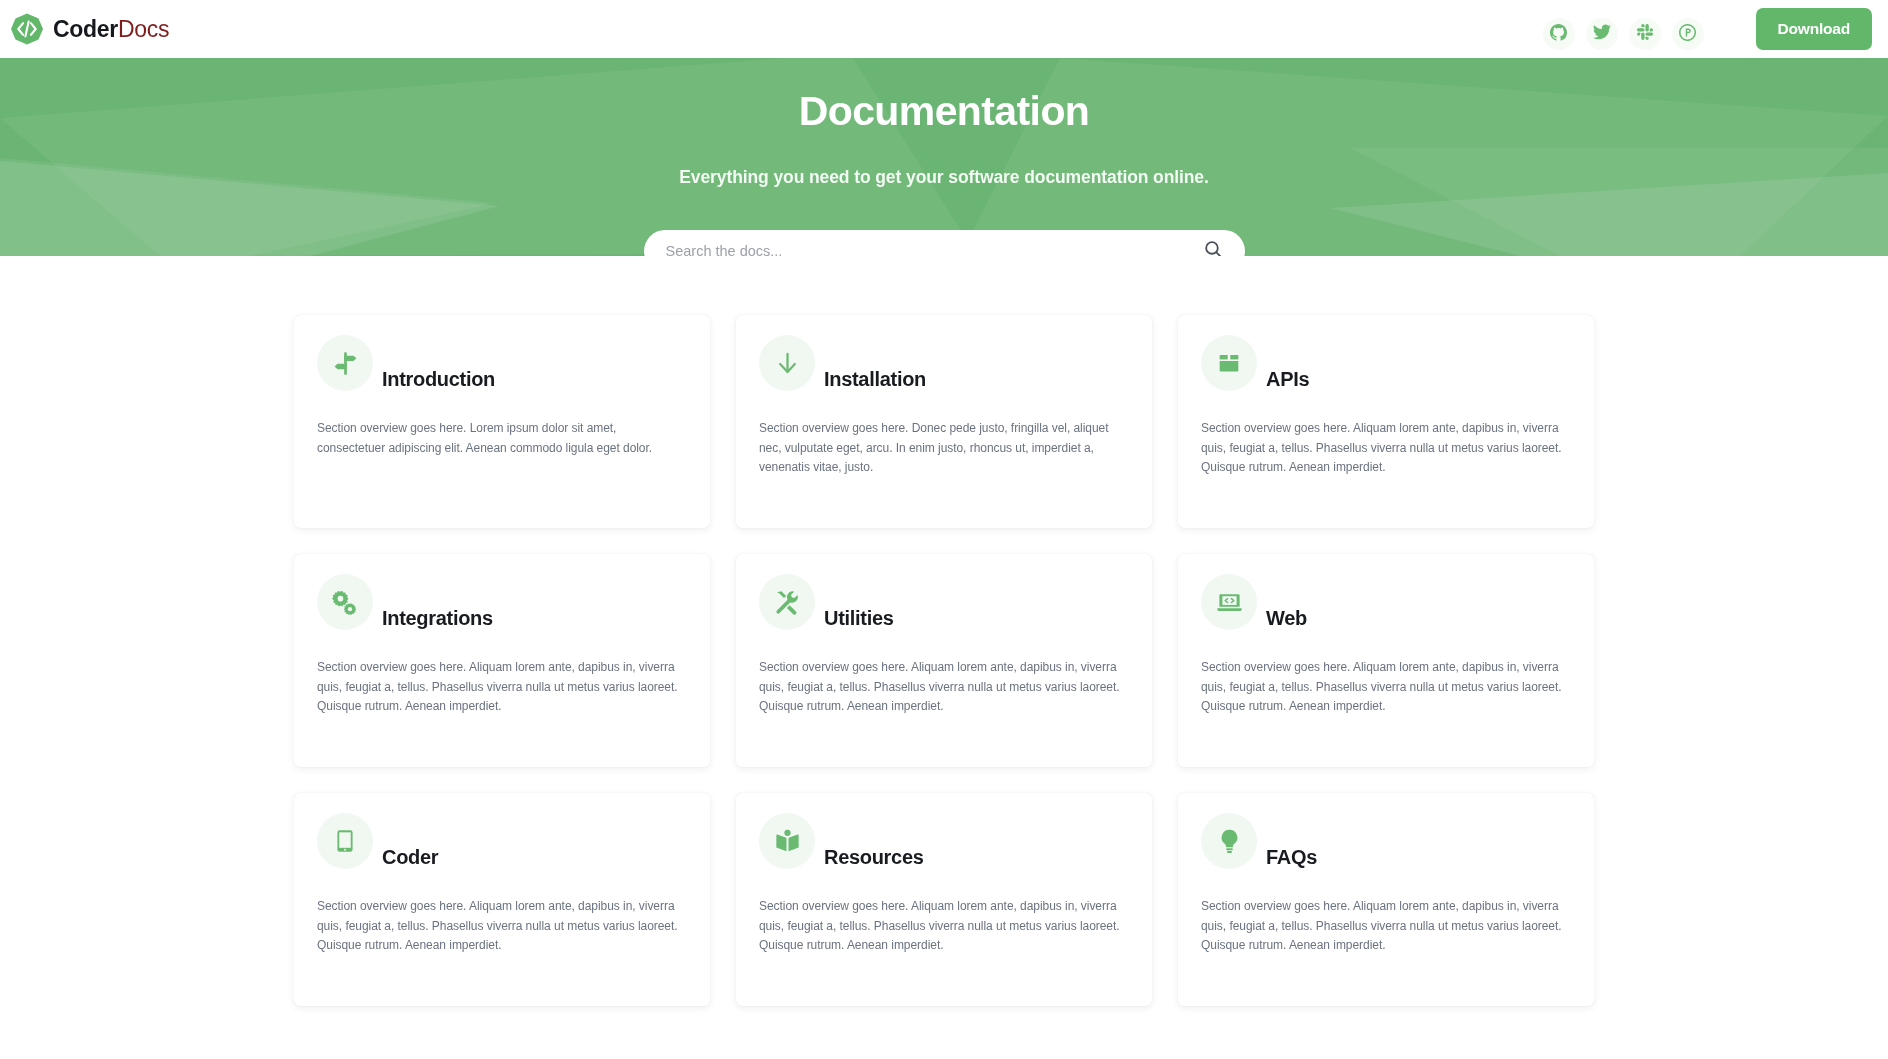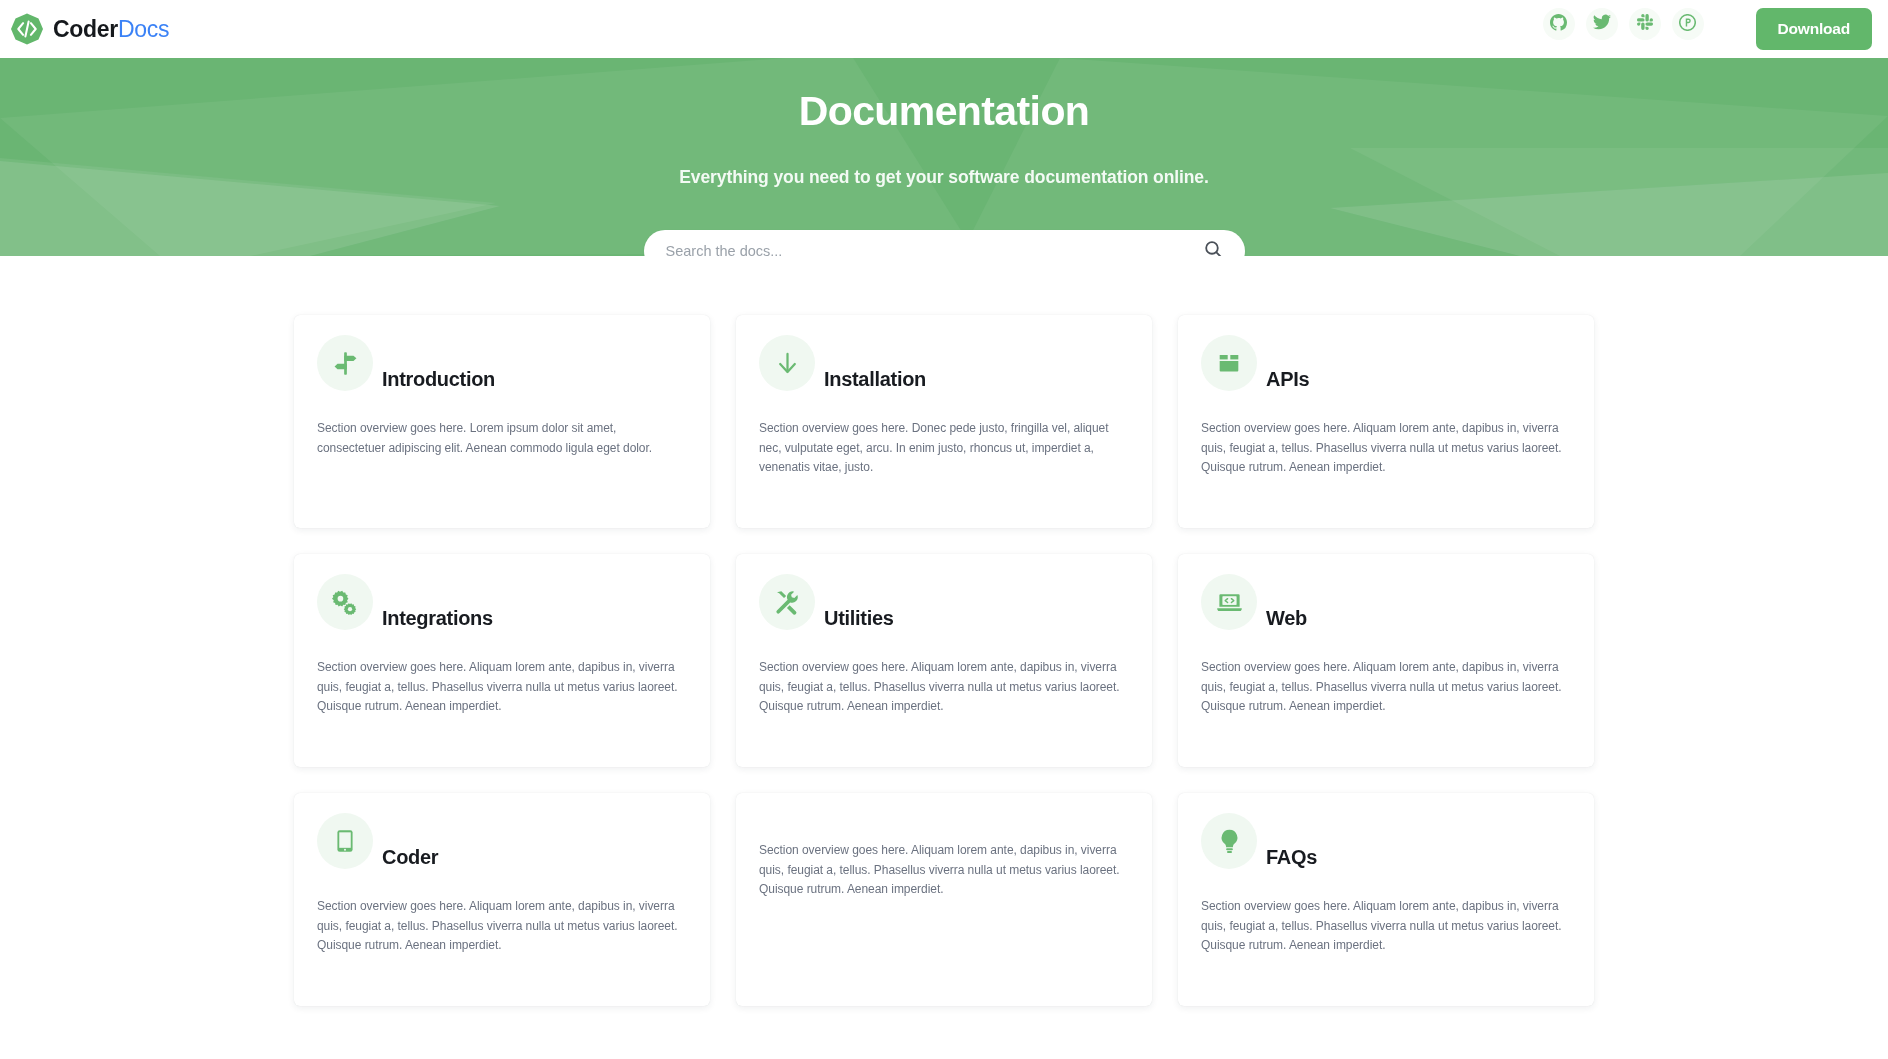--- a/index.html
+++ b/index.html
@@ -37,25 +37,25 @@
     align-items: center;
     justify-content: center;
   }
   .brand-text {
     font-size: 23px;
     letter-spacing: -0.3px;
     color: #16191d;
     white-space: nowrap;
   }
   .brand-text .b-strong { font-weight: 700; }
-  .brand-text .b-light { font-weight: 400; color: #3b82f6; }
+  .brand-text .b-light { font-weight: 400; color: #7f1d1d; }
 
   .nav-right {
     display: flex;
-    align-items: flex-start;
+    align-items: flex-end;
     gap: 16px;
   }
   .social-list {
     display: flex;
     align-items: center;
     gap: 11px;
     margin-right: 36px;
   }
   .social-link {
     width: 32px;
@@ -384,20 +384,30 @@
             <rect x="6.7" y="4" width="10.6" height="14.3" fill="#f0f8f1"></rect>
             <circle cx="12" cy="20" r="0.95" fill="#f0f8f1"></circle>
           </svg>
         </span>
         <h2 class="card-title">Coder</h2>
       </div>
       <p class="card-body">Section overview goes here. Aliquam lorem ante, dapibus in, viverra quis, feugiat a, tellus. Phasellus viverra nulla ut metus varius laoreet. Quisque rutrum. Aenean imperdiet.</p>
     </article>
 
     <article class="card">
+      <div class="card-head">
+        <span class="card-icon-circle">
+          <svg width="27" height="27" viewBox="0 0 24 24" fill="#6aba72">
+            <circle cx="12" cy="4.3" r="2.8"></circle>
+            <path d="M11.1 9.1v11.5L2.1 17.3V6.4a.6.6 0 0 1 .82-.56l7.4 2.7a.9.9 0 0 1 .78.56z"></path>
+            <path d="M12.9 9.1v11.5l9-3.3V6.4a.6.6 0 0 0-.82-.56l-7.4 2.7a.9.9 0 0 0-.78.56z"></path>
+          </svg>
+        </span>
+        <h2 class="card-title">Resources</h2>
+      </div>
       <p class="card-body">Section overview goes here. Aliquam lorem ante, dapibus in, viverra quis, feugiat a, tellus. Phasellus viverra nulla ut metus varius laoreet. Quisque rutrum. Aenean imperdiet.</p>
     </article>
 
     <article class="card">
       <div class="card-head">
         <span class="card-icon-circle">
           <svg width="27" height="27" viewBox="0 0 24 24" fill="#6aba72">
             <path d="M12 1.6a7 7 0 0 0-4.3 12.5c.7.6 1.1 1.3 1.2 2.1l.1.9h6l.1-.9c.1-.8.5-1.5 1.2-2.1A7 7 0 0 0 12 1.6z"></path>
             <rect x="9" y="18" width="6" height="1.7" rx="0.85"></rect>
             <rect x="9.8" y="20.5" width="4.4" height="1.7" rx="0.85"></rect>

